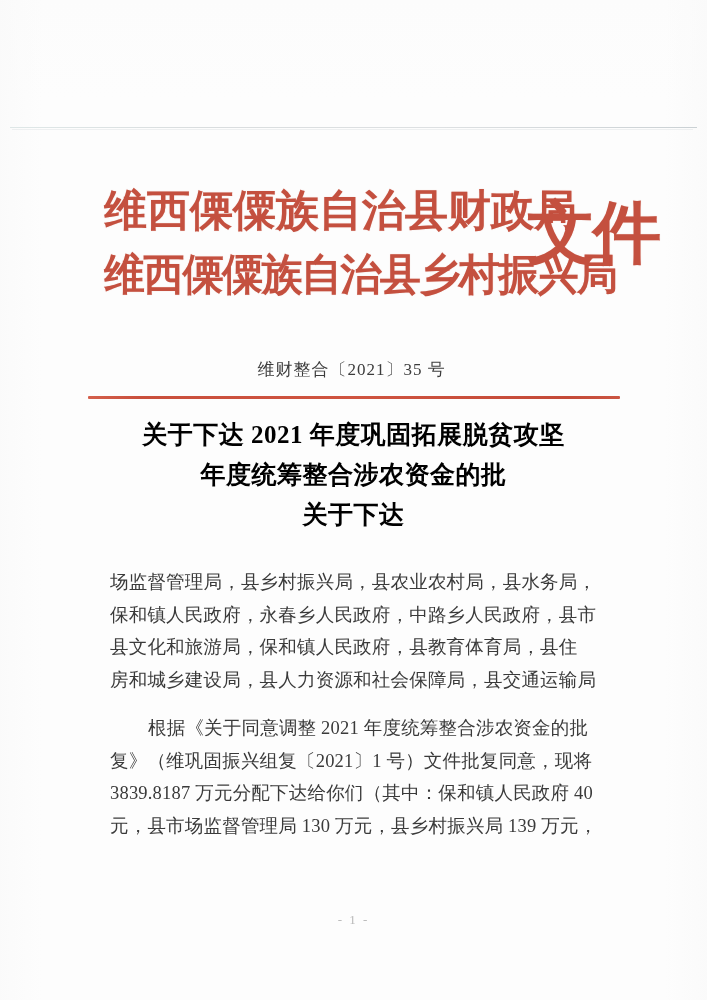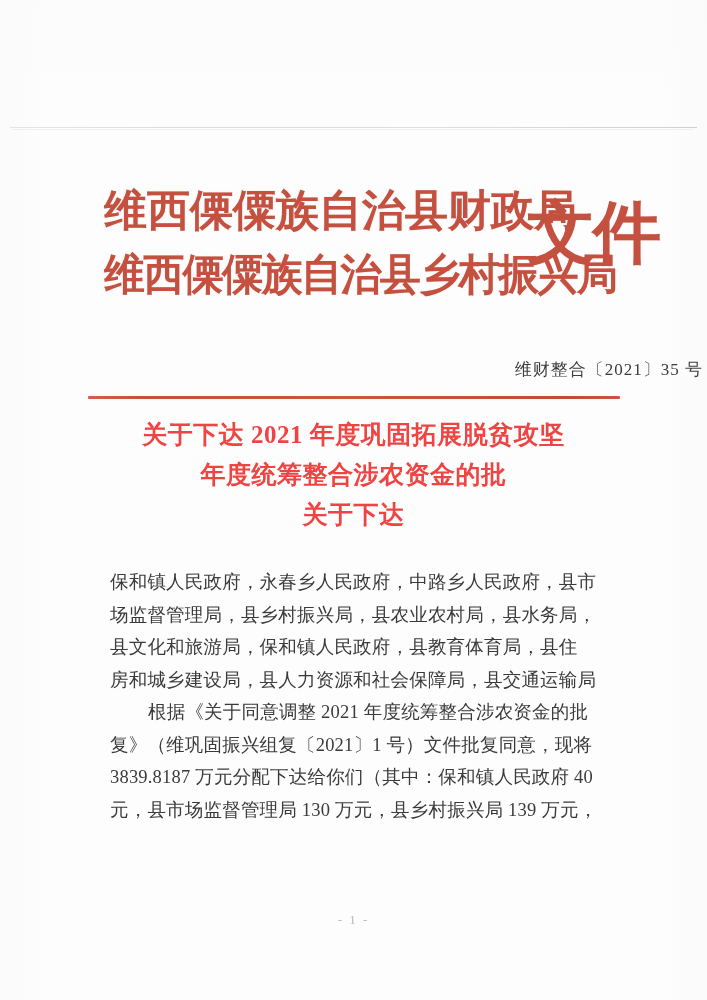--- a/index.html
+++ b/index.html
@@ -104,21 +104,21 @@
     white-space: nowrap;
     text-shadow: 0 0 1px rgba(196,80,63,0.3);
   }
 
   
   .doc-number {
     position: absolute;
     left: 0;
     right: 4px;
     top: 358px;
-    text-align: right;
+    text-align: center;
     font-size: 17px;
     color: #3c3c3c;
     letter-spacing: 1px;
     font-family: "Liberation Serif", "DejaVu Serif", serif;
   }
 
   
   .red-rule {
     position: absolute;
     left: 88px;
@@ -134,21 +134,21 @@
   .doc-title {
     position: absolute;
     left: 80px;
     width: 547px;
     top: 415px;
     text-align: center;
     font-family: "Liberation Serif", "DejaVu Serif", serif;
     font-weight: bold;
     font-size: 25px;
     line-height: 40px;
-    color: #ef4444;
+    color: #000000;
     letter-spacing: 0.5px;
   }
   .doc-title div { white-space: nowrap; }
 
   
   .body-block {
     position: absolute;
     left: 110px;
     width: 489px;
     top: 566px;
@@ -156,21 +156,21 @@
     font-size: 18.5px;
     color: #3a3a3a;
     letter-spacing: 0.2px;
   }
   .body-line {
     height: 32.5px;
     line-height: 32.5px;
     white-space: nowrap;
     overflow: hidden;
   }
-  .indent-2 { padding-left: 38px; }
+  .indent-2 { padding-left: 38px; margin-top: 16px; }
 
   
   .page-number {
     position: absolute;
     left: 0;
     right: 0;
     top: 912px;
     text-align: center;
     font-size: 13px;
     color: #b9b9b9;
@@ -200,22 +200,22 @@
   <div class="red-rule"></div>
 
   <div class="doc-title">
     <div>关于下达 2021 年度巩固拓展脱贫攻坚</div>
     <div>年度统筹整合涉农资金的批</div>
     <div>关于下达</div>
   </div>
 
   <div class="body-block">
 
+    <div class="body-line">场监督管理局，县乡村振兴局，县农业农村局，县水务局，</div>
     <div class="body-line">保和镇人民政府，永春乡人民政府，中路乡人民政府，县市</div>
-    <div class="body-line">场监督管理局，县乡村振兴局，县农业农村局，县水务局，</div>
     <div class="body-line">县文化和旅游局，保和镇人民政府，县教育体育局，县住</div>
     <div class="body-line">房和城乡建设局，县人力资源和社会保障局，县交通运输局：</div>
 
     <div class="body-line indent-2">根据《关于同意调整 2021 年度统筹整合涉农资金的批</div>
     <div class="body-line">复》（维巩固振兴组复〔2021〕1 号）文件批复同意，现将</div>
     <div class="body-line">3839.8187 万元分配下达给你们（其中：保和镇人民政府 40</div>
     <div class="body-line">元，县市场监督管理局 130 万元，县乡村振兴局 139 万元，</div>
 
   </div>
 

